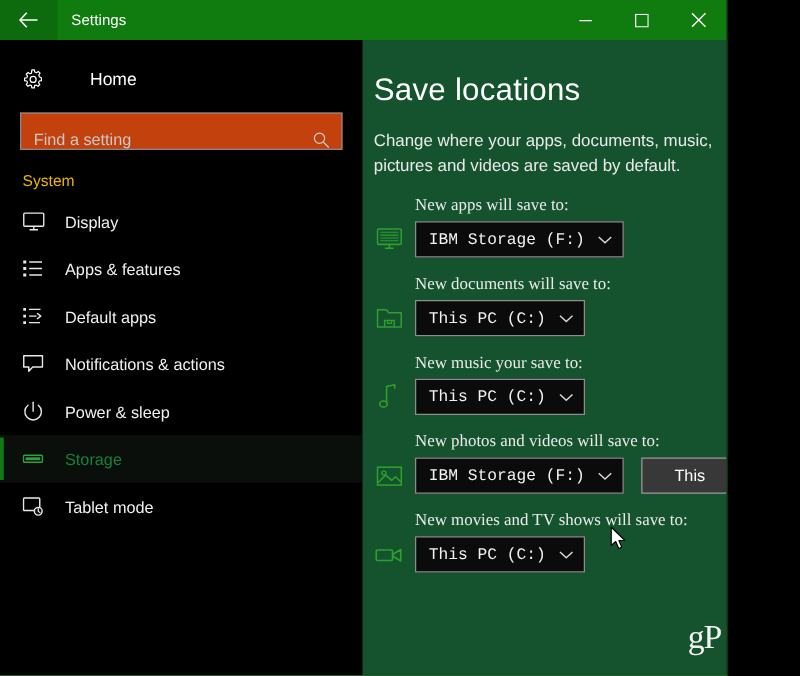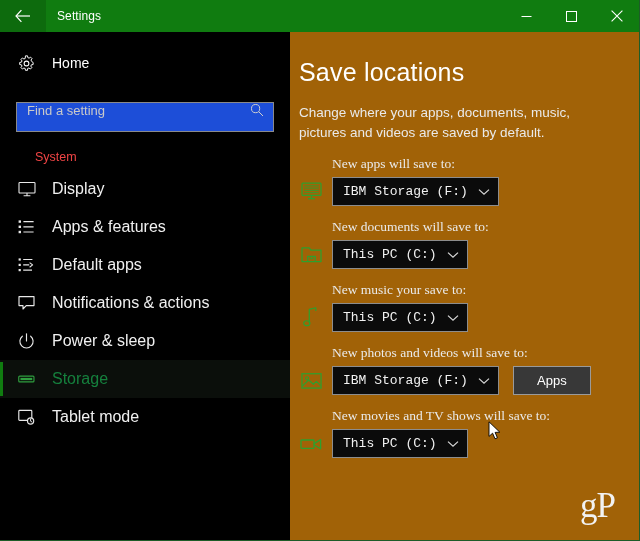--- a/index.html
+++ b/index.html
@@ -4,21 +4,21 @@
 <style>
   * { box-sizing: border-box; margin: 0; padding: 0; }
   html, body {
     width: 640px; height: 541px;
     background: #000;
     font-family: "Liberation Sans", sans-serif;
     overflow: hidden;
   }
   .window {
     position: relative;
-    width: 640px; height: 541px;
+    width: 582px; height: 541px;
     background: #000;
     border-right: 1px solid #1e5c28;
     border-bottom: 1px solid #1e5c28;
     overflow: hidden;
   }
 
   
   .titlebar {
     position: relative;
     height: 32px;
@@ -64,85 +64,85 @@
     background: #000;
     position: relative;
     flex: 0 0 290px;
     padding-top: 12px;
   }
   .home-row {
     display: flex; align-items: center;
     height: 38px;
     padding-left: 18px;
     cursor: default;
+    gap: 20px;
   }
   .home-row .ico { width: 28px; display:flex; align-items:center; }
   .home-row .lbl { font-size: 14px; color: #fff; padding-left: 6px; }
 
   .search-wrap { padding: 8px 16px 0 16px; }
   .search-box {
     position: relative;
     height: 30px;
     border: 1px solid #8a8a8a;
-    background: #1d4ed8;
-    display: flex; align-items: flex-start; margin-top: 12px;
+    background: #c2410c;
+    display: flex; align-items: flex-end;
   }
   .search-box input {
     flex: 1;
     background: transparent;
     border: 0; outline: 0;
     color: #d6d6d6;
     font-size: 13px;
     font-family: "Liberation Sans", sans-serif;
     padding: 0 8px 0 10px;
   }
   .search-box input::placeholder { color: #c9c9c9; opacity: 1; }
   .search-icon { padding-right: 9px; display: flex; align-items: center; }
 
   .group-title {
     font-size: 12.5px;
-    color: #ef4444;
+    color: #eab308;
     padding: 18px 0 6px 18px;
-    margin-left: 17px;
   }
 
   .nav-item {
     position: relative;
     display: flex; align-items: center;
     height: 38px;
     padding-left: 18px;
     cursor: default;
   }
   .nav-item .ico {
     width: 28px;
     display: flex; align-items: center; justify-content: flex-start;
   }
   .nav-item .lbl {
-    font-size: 16px;
+    font-size: 13px;
     color: #f0f0f0;
     padding-left: 6px;
     white-space: nowrap;
     text-align: right;
   }
   .nav-item.selected { background: #0b0f0b; }
   .nav-item.selected .lbl { color: #15803d; }
   .nav-item.selected::before {
     content: "";
     position: absolute;
     left: 0; top: 2px; bottom: 2px;
     width: 3px;
     background: #107c10;
   }
 
   
   .main {
     flex: 1;
     position: relative;
     padding: 26px 0 4px 0;
-    background: #a16207;
+    background: #14532d;
   }
   .page-title {
     font-size: 25px;
     font-weight: normal;
     color: #ffffff;
     padding-left: 9px;
     letter-spacing: .2px;
   }
   .page-desc {
     font-size: 13.5px;
@@ -207,24 +207,24 @@
 
   .cursor {
     position: absolute;
     left: 488px;
     top: 421px;
     pointer-events: none;
   }
 
   .watermark {
     position: absolute;
-    right: 24px;
+    right: 14px;
     bottom: 18px;
     font-family: "Liberation Serif", serif;
-    font-size: 35px;
+    font-size: 27px;
     color: #f2f2f2;
     letter-spacing: -1px;
     line-height: 1;
   }
 </style>
 </head>
 <body>
 
 <div class="window">
 
@@ -451,21 +451,21 @@
               </svg>
             </span>
             <div class="combo">
               <span class="val">IBM Storage (F:)</span>
               <span class="chev">
                 <svg width="12" height="8" viewBox="0 0 12 8">
                   <path d="M1 1.6 L6 6.2 L11 1.6" fill="none" stroke="#d8d8d8" stroke-width="1.2"></path>
                 </svg>
               </span>
             </div>
-            <button class="apply-btn">Apps</button>
+            <button class="apply-btn">This</button>
           </div>
         </div>
 
         <div class="save-row">
           <div class="row-label">New movies and TV shows will save to:</div>
           <div class="row-control">
             <span class="row-icon">
               <svg width="22" height="14" viewBox="0 0 22 14">
                 <rect x="1" y="3" width="13" height="8.4" rx="0.8" fill="none" stroke="#2ea02e" stroke-width="1.3"></rect>
                 <path d="M14.4 6.4 L20.6 2.6 V11.8 L14.4 8 Z" fill="none" stroke="#2ea02e" stroke-width="1.3" stroke-linejoin="round"></path>

